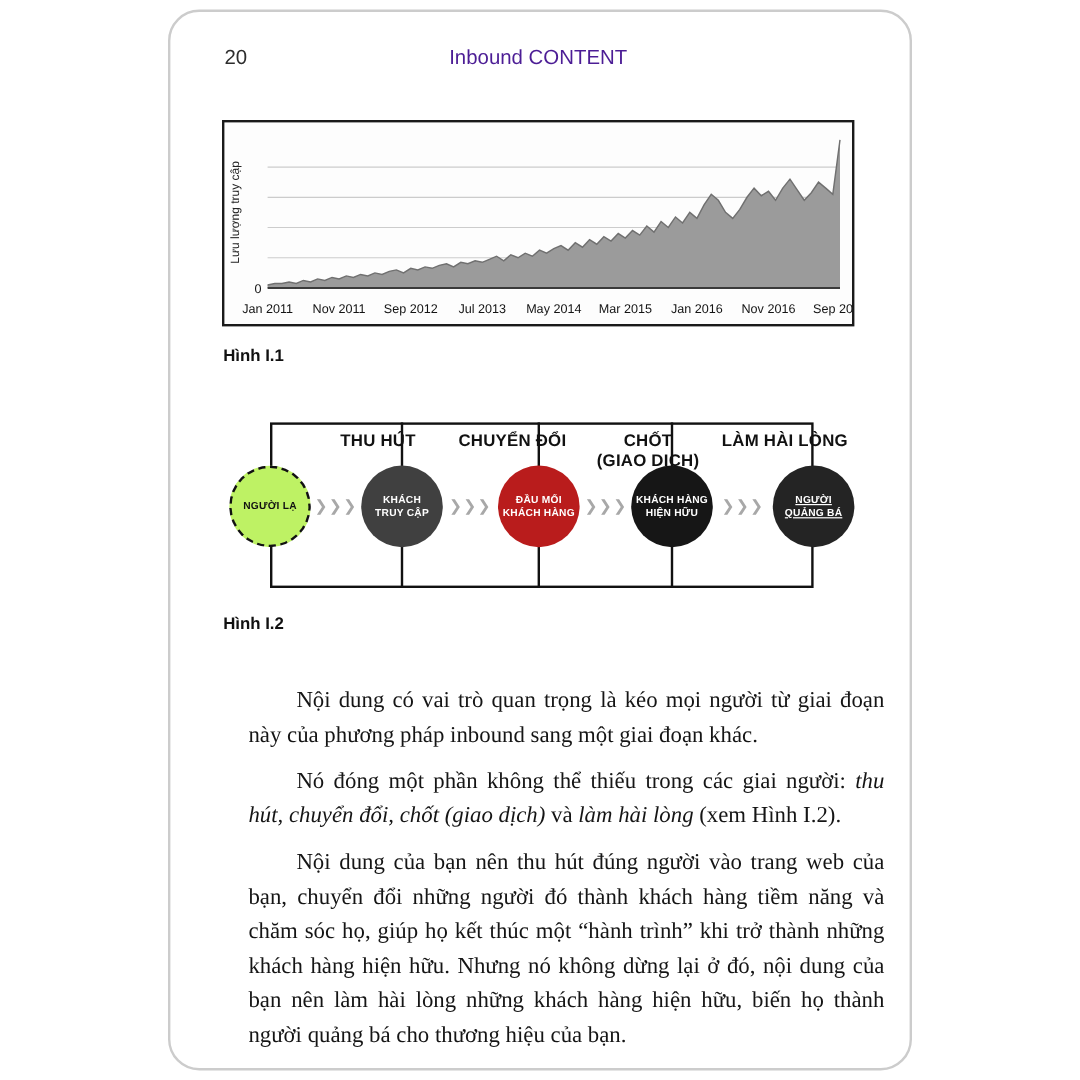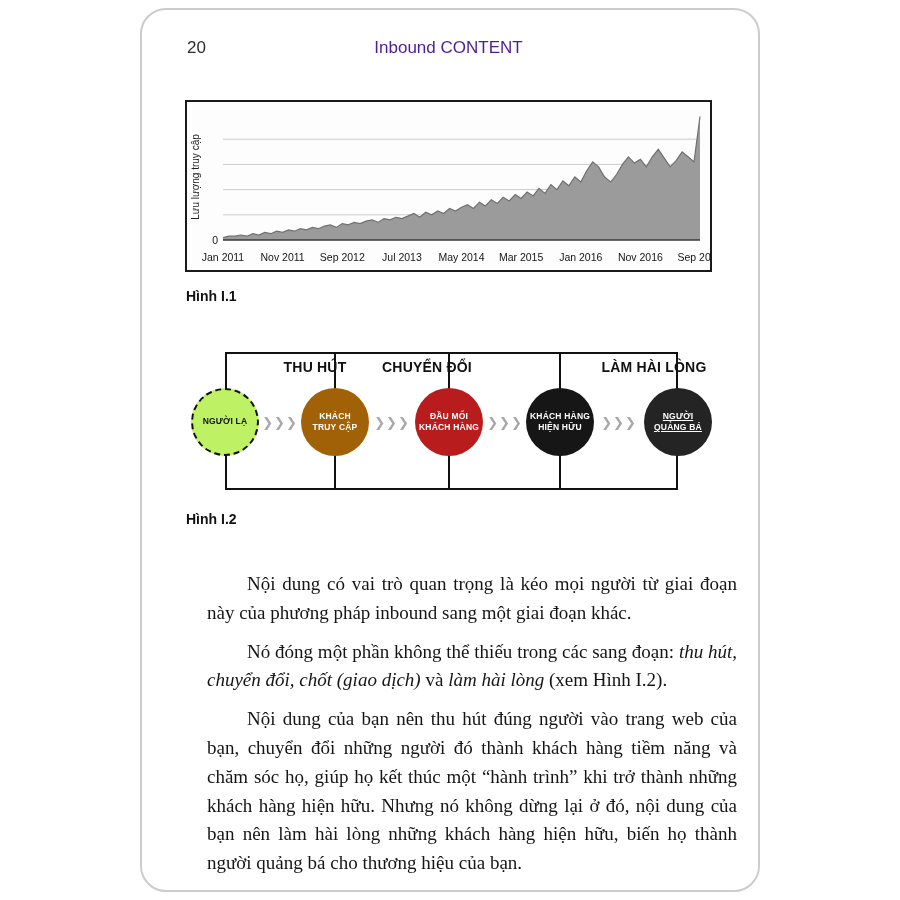--- a/index.html
+++ b/index.html
@@ -26,21 +26,21 @@
   .dg-frame { position:absolute; left:40px; top:8px; width:453px; height:138px; border:2px solid #111; }
   .dg-divider { position:absolute; top:8px; height:138px; width:2px; background:#111; }
   .dg-div1 { left:149px; } .dg-div2 { left:263px; } .dg-div3 { left:374px; }
   .stage-label { position:absolute; top:15px; width:110px; text-align:center; font-size:14px;
                  font-weight:700; color:#111; line-height:1.15; white-space:pre-line; letter-spacing:.2px;margin-left:35px; }
   .st1 { left:40px; } .st2 { left:152px; } .st3 { left:265px; } .st4 { left:379px; }
   .circle { position:absolute; top:44px; width:68px; height:68px; border-radius:50%;
             display:flex; align-items:center; justify-content:center; text-align:center;
             font-size:8.5px; font-weight:700; line-height:1.3; white-space:pre-line; letter-spacing:.2px; }
   .circle--dashed { left:6px; background:#bef264; border:2.5px dashed #111; color:#111; }
-  .circle--black1 { left:116px; background:#a16207; color:#fff; }
+  .circle--black1 { left:116px; background:#404040; color:#fff; }
   .circle--gray   { left:230px; background:#b91c1c; color:#fff; }
   .circle--black2 { left:341px; background:#161616; color:#fff; }
   .circle--dark   { left:459px; background:#242424; color:#fff;text-decoration:underline; }
   .chevrons { position:absolute; top:78px; transform:translate(-50%,-50%); color:#a8a8a8;
               font-size:13px; font-weight:700; letter-spacing:1px; }
   .ch1 { left:95px; } .ch2 { left:207px; } .ch3 { left:320px; } .ch4 { left:434px; }
 
   .body-text { position:absolute; left:184px; top:570px; width:530px;
                font-family:"Liberation Serif","DejaVu Serif",serif; font-size:19px;
                line-height:28.8px; color:#151515; text-align:justify;margin-left:23px; }
@@ -82,20 +82,22 @@
 <div class="figure-caption cap1">Hình I.1</div>
 
 <div class="diagram">
   <div class="dg-frame"></div>
   <div class="dg-divider dg-div1"></div>
   <div class="dg-divider dg-div2"></div>
   <div class="dg-divider dg-div3"></div>
 
   <div class="stage-label st1">THU HÚT</div>
   <div class="stage-label st2">CHUYỂN ĐỔI</div>
+  <div class="stage-label st3">CHỐT
+(GIAO DỊCH)</div>
   <div class="stage-label st4">LÀM HÀI LÒNG</div>
 
   <div class="chevrons ch1">❯❯❯</div>
   <div class="chevrons ch2">❯❯❯</div>
   <div class="chevrons ch3">❯❯❯</div>
   <div class="chevrons ch4">❯❯❯</div>
 
   <div class="circle circle--dashed">NGƯỜI LẠ</div>
   <div class="circle circle--black1">KHÁCH
 TRUY CẬP</div>
@@ -103,15 +105,15 @@
 KHÁCH HÀNG</div>
   <div class="circle circle--black2">KHÁCH HÀNG
 HIỆN HỮU</div>
   <div class="circle circle--dark">NGƯỜI
 QUẢNG BÁ</div>
 </div>
 <div class="figure-caption cap2">Hình I.2</div>
 
 <div class="body-text">
   <p>Nội dung có vai trò quan trọng là kéo mọi người từ giai đoạn này của phương pháp inbound sang một giai đoạn khác.</p>
-  <p><span>Nó đóng một phần không thể thiếu trong các sang đoạn: </span><span class="it">thu hút, chuyển đổi, chốt (giao dịch)</span><span> và </span><span class="it">làm hài lòng</span><span> (xem Hình I.2).</span></p>
+  <p><span>Nó đóng một phần không thể thiếu trong các giai người: </span><span class="it">thu hút, chuyển đổi, chốt (giao dịch)</span><span> và </span><span class="it">làm hài lòng</span><span> (xem Hình I.2).</span></p>
   <p>Nội dung của bạn nên thu hút đúng người vào trang web của bạn, chuyển đổi những người đó thành khách hàng tiềm năng và chăm sóc họ, giúp họ kết thúc một “hành trình” khi trở thành những khách hàng hiện hữu. Nhưng nó không dừng lại ở đó, nội dung của bạn nên làm hài lòng những khách hàng hiện hữu, biến họ thành người quảng bá cho thương hiệu của bạn.</p>
 </div>
 
 </body></html>

